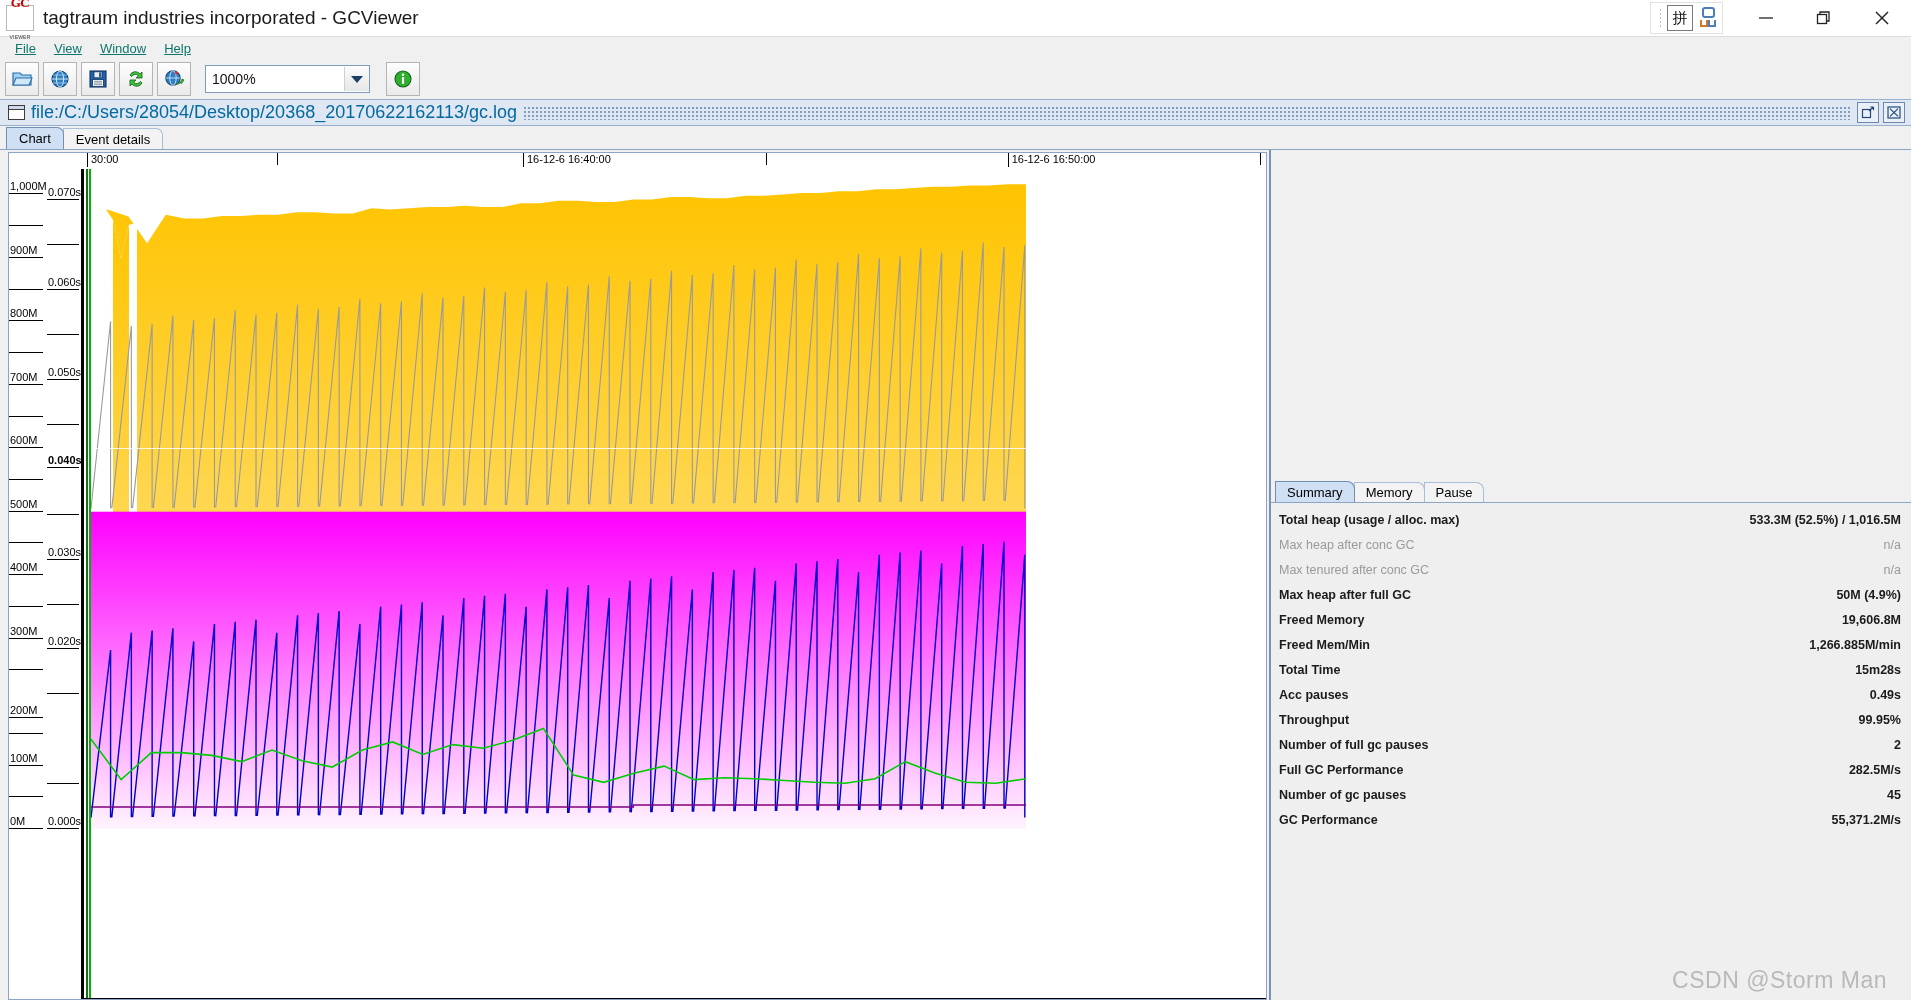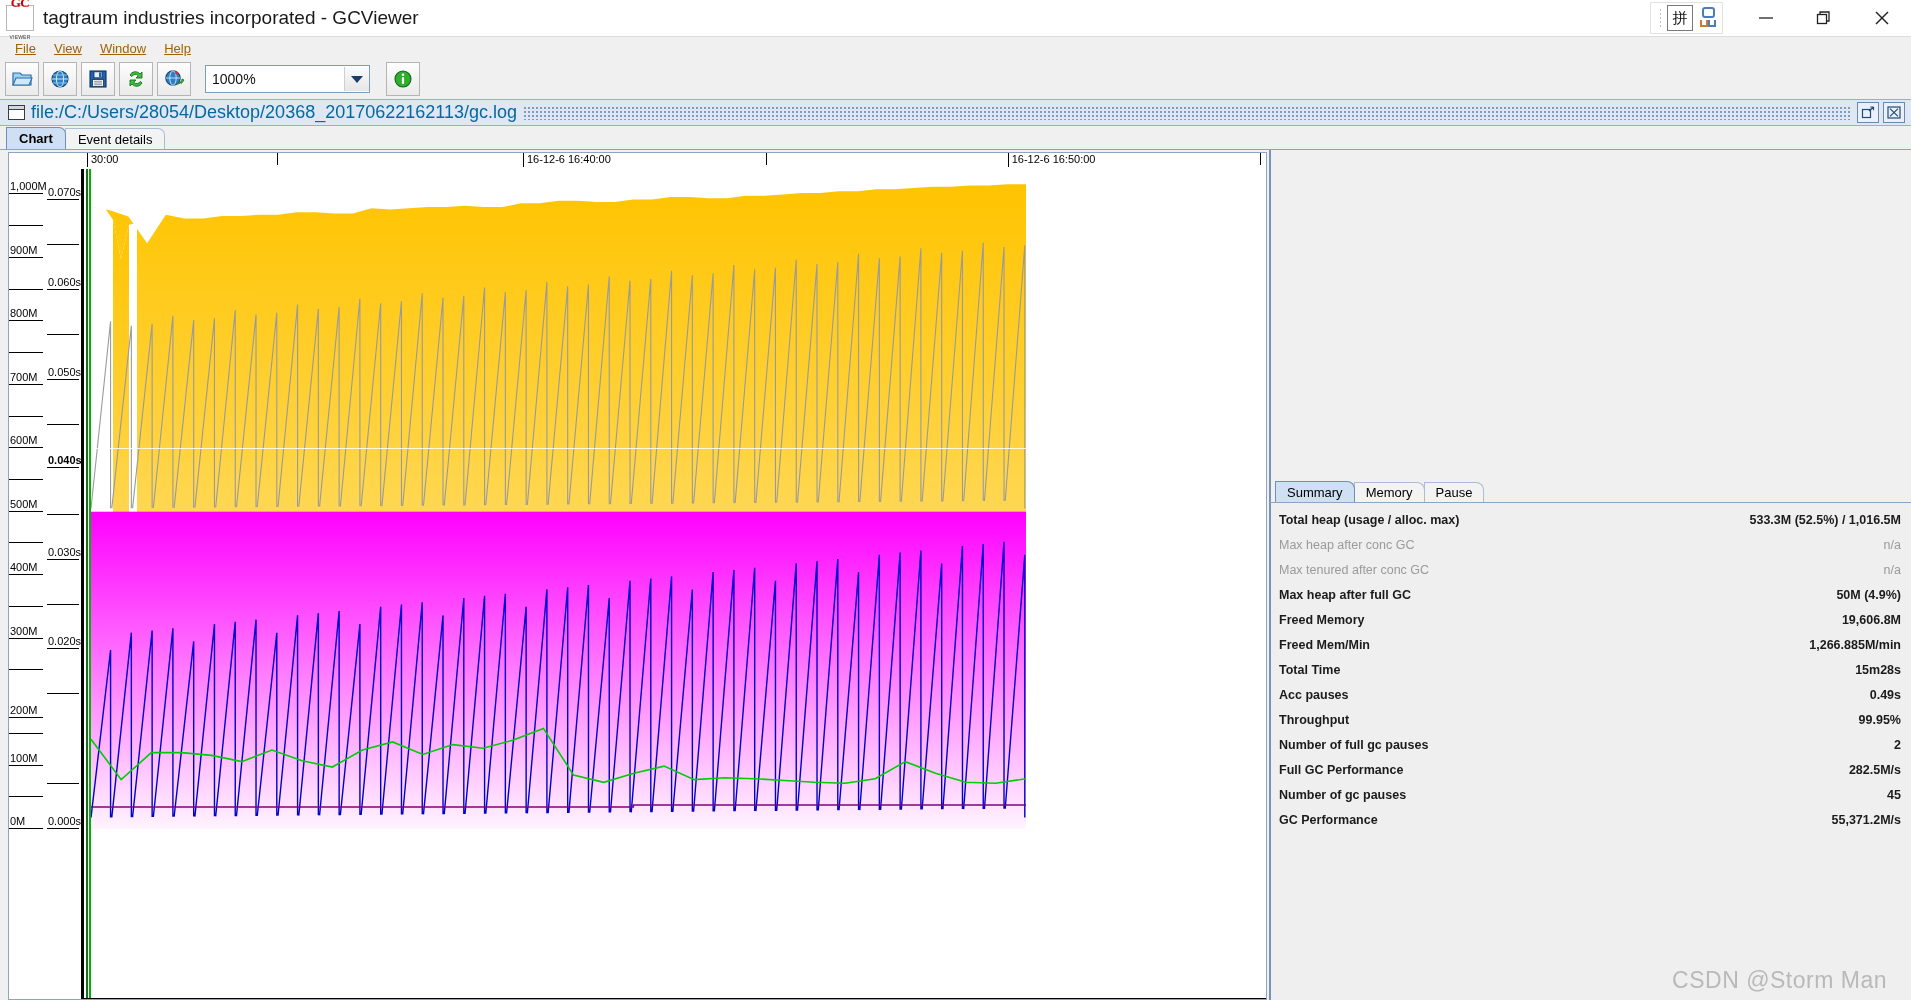--- a/index.html
+++ b/index.html
@@ -27,21 +27,21 @@
   .ime .sw{width:20px;height:22px;margin-left:5px;position:relative;}
   .ime .sw i{position:absolute;display:block;}
   .ime .sw i:nth-child(1){width:9px;height:7px;border:2px solid #4a7ebb;border-radius:3px;top:0;left:4px;}
   .ime .sw i:nth-child(2){width:4px;height:5px;border:2px solid #d07b2a;border-top:none;left:2px;bottom:2px;}
   .ime .sw i:nth-child(3){width:4px;height:5px;border:2px solid #4a7ebb;border-top:none;right:2px;bottom:2px;}
   .wbtn{width:58px;height:36px;display:flex;align-items:center;justify-content:center;cursor:default;}
   .wbtn svg{display:block;}
 
   
   .menubar{height:22px;background:#f0f0f0;display:flex;align-items:center;padding-left:6px;flex:0 0 22px;}
-  .menubar .mi{font-size:13px;padding:2px 9px;color:#a16207;cursor:default;}
+  .menubar .mi{font-size:13px;padding:2px 9px;color:#0f766e;cursor:default;}
   .menubar .mi u{text-decoration:underline;}
 
   
   .toolbar{height:40px;background:#f0f0f0;display:flex;align-items:center;padding-left:5px;gap:4px;flex:0 0 40px;}
   .tbtn{width:32px;height:32px;border:1px solid #b5b5b5;background:linear-gradient(#fdfdfd,#eaeaea);
         display:flex;align-items:center;justify-content:center;cursor:default;}
   .zoom-combo{margin-left:10px;display:flex;height:26px;border:1px solid #7f9db9;background:#fff;align-items:center;}
   .zoom-combo input{border:0;outline:0;width:130px;height:24px;font-size:14px;padding-left:6px;color:#111;
                     font-family:"Liberation Sans",sans-serif;background:#fff;}
   .zoom-arrow{width:24px;height:24px;border-left:1px solid #cfcfcf;background:linear-gradient(#fbfbfb,#e6e6e6);
@@ -57,21 +57,21 @@
   .file-path{font-size:18px;color:#0369a1;white-space:nowrap;}
   .dots{flex:1;height:14px;margin:0 6px;background-image:radial-gradient(#7f9bc0 42%,transparent 43%);background-size:4px 4px;}
   .fb-ico{width:20px;height:19px;border:1px solid #6d88ab;background:#eaf0f8;margin-right:4px;
           display:flex;align-items:center;justify-content:center;cursor:default;}
 
   
   .tabstrip{height:23px;background:#f0f0f0;display:flex;align-items:flex-end;padding-left:6px;flex:0 0 23px;
             border-bottom:1px solid #8da5c4;}
   .tab{height:20px;padding:0 12px;display:flex;align-items:center;font-size:13px;
        border:1px solid #a8bdd6;border-bottom:none;border-radius:0 7px 0 0;background:#f3f3f3;margin-right:-1px;cursor:default;}
-  .tab.active{background:#cfe0f4;font-weight:bold;border-color:#6f8fb5;height:21px;position:relative;z-index:2;}
+  .tab.active{background:#cfe0f4;font-weight:normal;border-color:#6f8fb5;height:21px;position:relative;z-index:2;}
 
   
   .main{flex:1;display:flex;min-height:0;background:#f0f0f0;}
 
   
   .chartpanel{position:relative;background:#f6f6f6;border:1px solid #8da5c4;margin:2px 0 0 8px;
               width:1259px;box-sizing:border-box;overflow:hidden;}
   .axis-left{position:absolute;left:0;top:0;width:72px;height:100%;background:#ffffff;border-right:1px solid #000;}
   .mem-ticks,.pause-ticks{position:absolute;top:0;bottom:0;}
   .mem-ticks{left:0;width:38px;}

